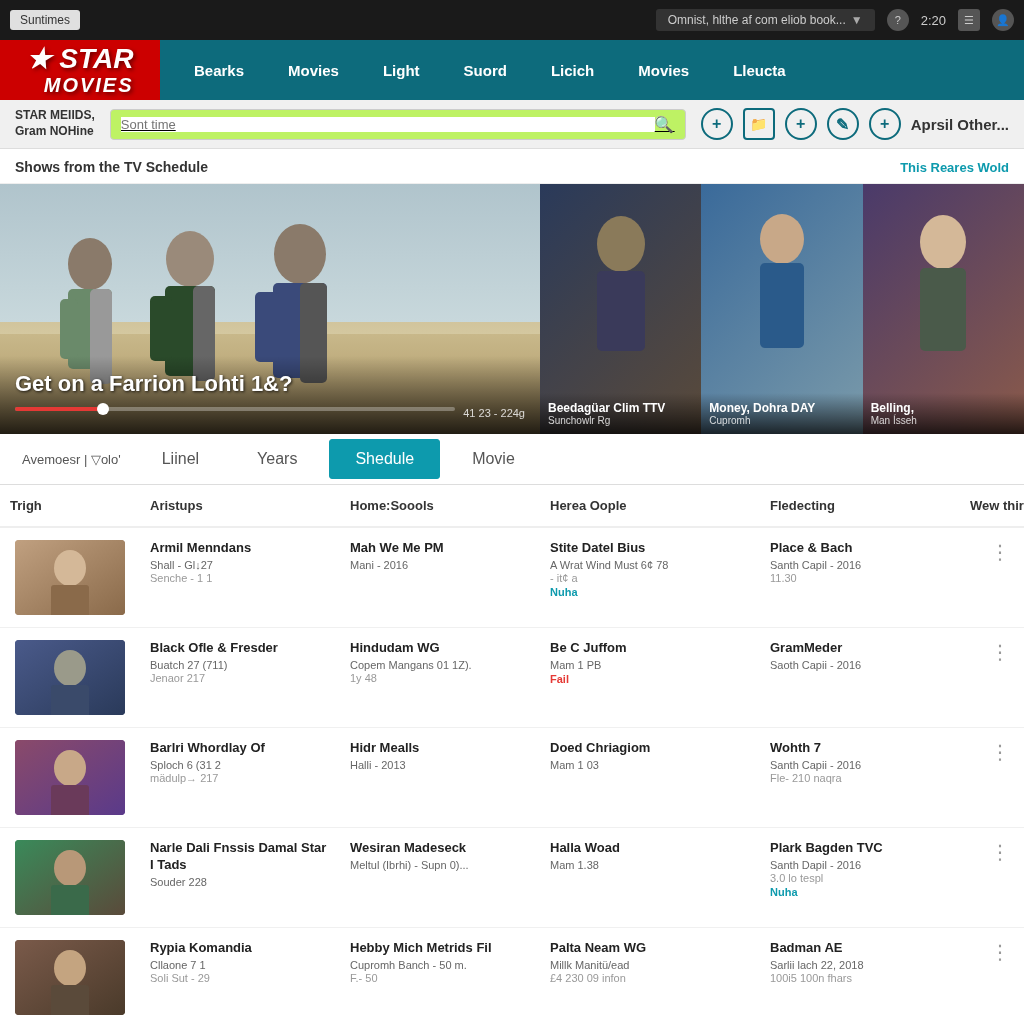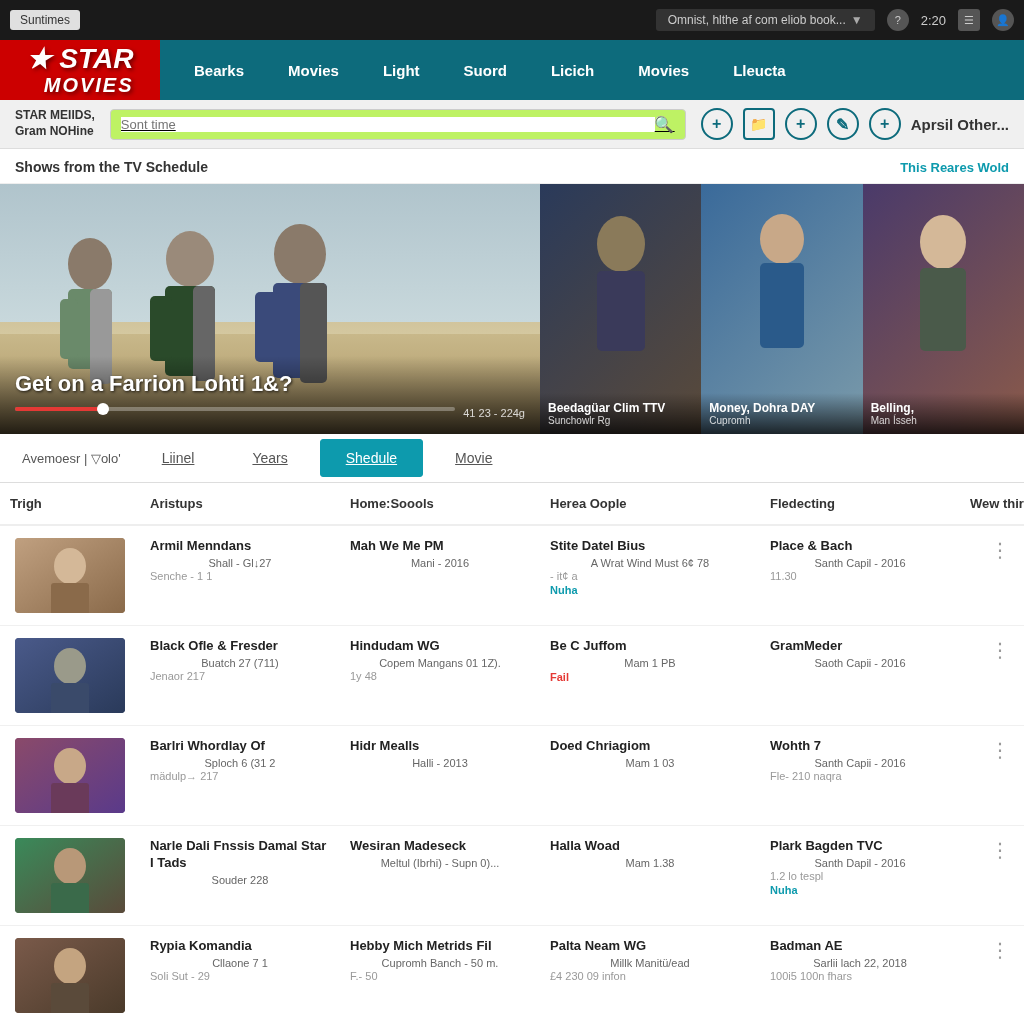--- a/index.html
+++ b/index.html
@@ -269,27 +269,26 @@
       gap: 0;
     }
     .tab-label-group {
       font-size: 13px;
       color: #555;
       padding: 10px 12px;
       white-space: nowrap;
     }
     .tab {
       padding: 10px 25px;
-      font-size: 14px;
+      font-size: 16px;
       cursor: pointer;
       color: #555;
       border: 1px solid transparent;
       margin: 5px 3px;
       border-radius: 3px;
-      text-decoration: underline;
     }
     .tab.active {
       background: #0d9aad;
       color: white;
       border-color: #0d9aad;
     }
 
     
     .table-section { background: white; }
     .table-header {
@@ -328,21 +327,21 @@
       overflow: hidden;
       position: relative;
     }
     .tp1 { background: linear-gradient(135deg, #c0a080, #8a6a4a); }
     .tp2 { background: linear-gradient(135deg, #4a5a8a, #2a3a5a); }
     .tp3 { background: linear-gradient(135deg, #8a4a6a, #5a3a8a); }
     .tp4 { background: linear-gradient(135deg, #3a8a5a, #5a4a3a); }
     .tp5 { background: linear-gradient(135deg, #7a5a4a, #4a3a2a); }
 
     .movie-title { font-size: 13px; font-weight: bold; color: #222; line-height: 1.3; }
-    .movie-sub { font-size: 11px; color: #666; margin-top: 2px; text-align: center; }
+    .movie-sub { font-size: 11px; color: #666; margin-top: 2px; }
     .movie-extra { font-size: 11px; color: #999; margin-top: 1px; }
 
     .status-link { color: #0d9aad; font-size: 11px; font-weight: 600; cursor: pointer; text-decoration: none; }
     .status-fail { color: #e53935; font-size: 11px; font-weight: 600; }
 
     .more-btn {
       display: flex;
       align-items: center;
       justify-content: center;
       color: #999;
@@ -662,21 +661,21 @@
         <div class="movie-title">Wesiran Madeseck</div>
         <div class="movie-sub">Meltul (Ibrhi) - Supn 0)...</div>
       </div>
       <div class="cell">
         <div class="movie-title">Halla Woad</div>
         <div class="movie-sub">Mam 1.38</div>
       </div>
       <div class="cell">
         <div class="movie-title">Plark Bagden TVC</div>
         <div class="movie-sub">Santh Dapil - 2016</div>
-        <div class="movie-extra">1.2 lo tespl</div>
+        <div class="movie-extra">3.0 lo tespl</div>
         <a class="status-link">Nuha</a>
       </div>
       <div class="more-btn">⋮</div>
     </div>
 
     <div class="table-row-grid">
       <div class="thumbnail-cell">
         <div class="thumb-placeholder tp5">
           <svg width="110" height="75">
             <defs>

